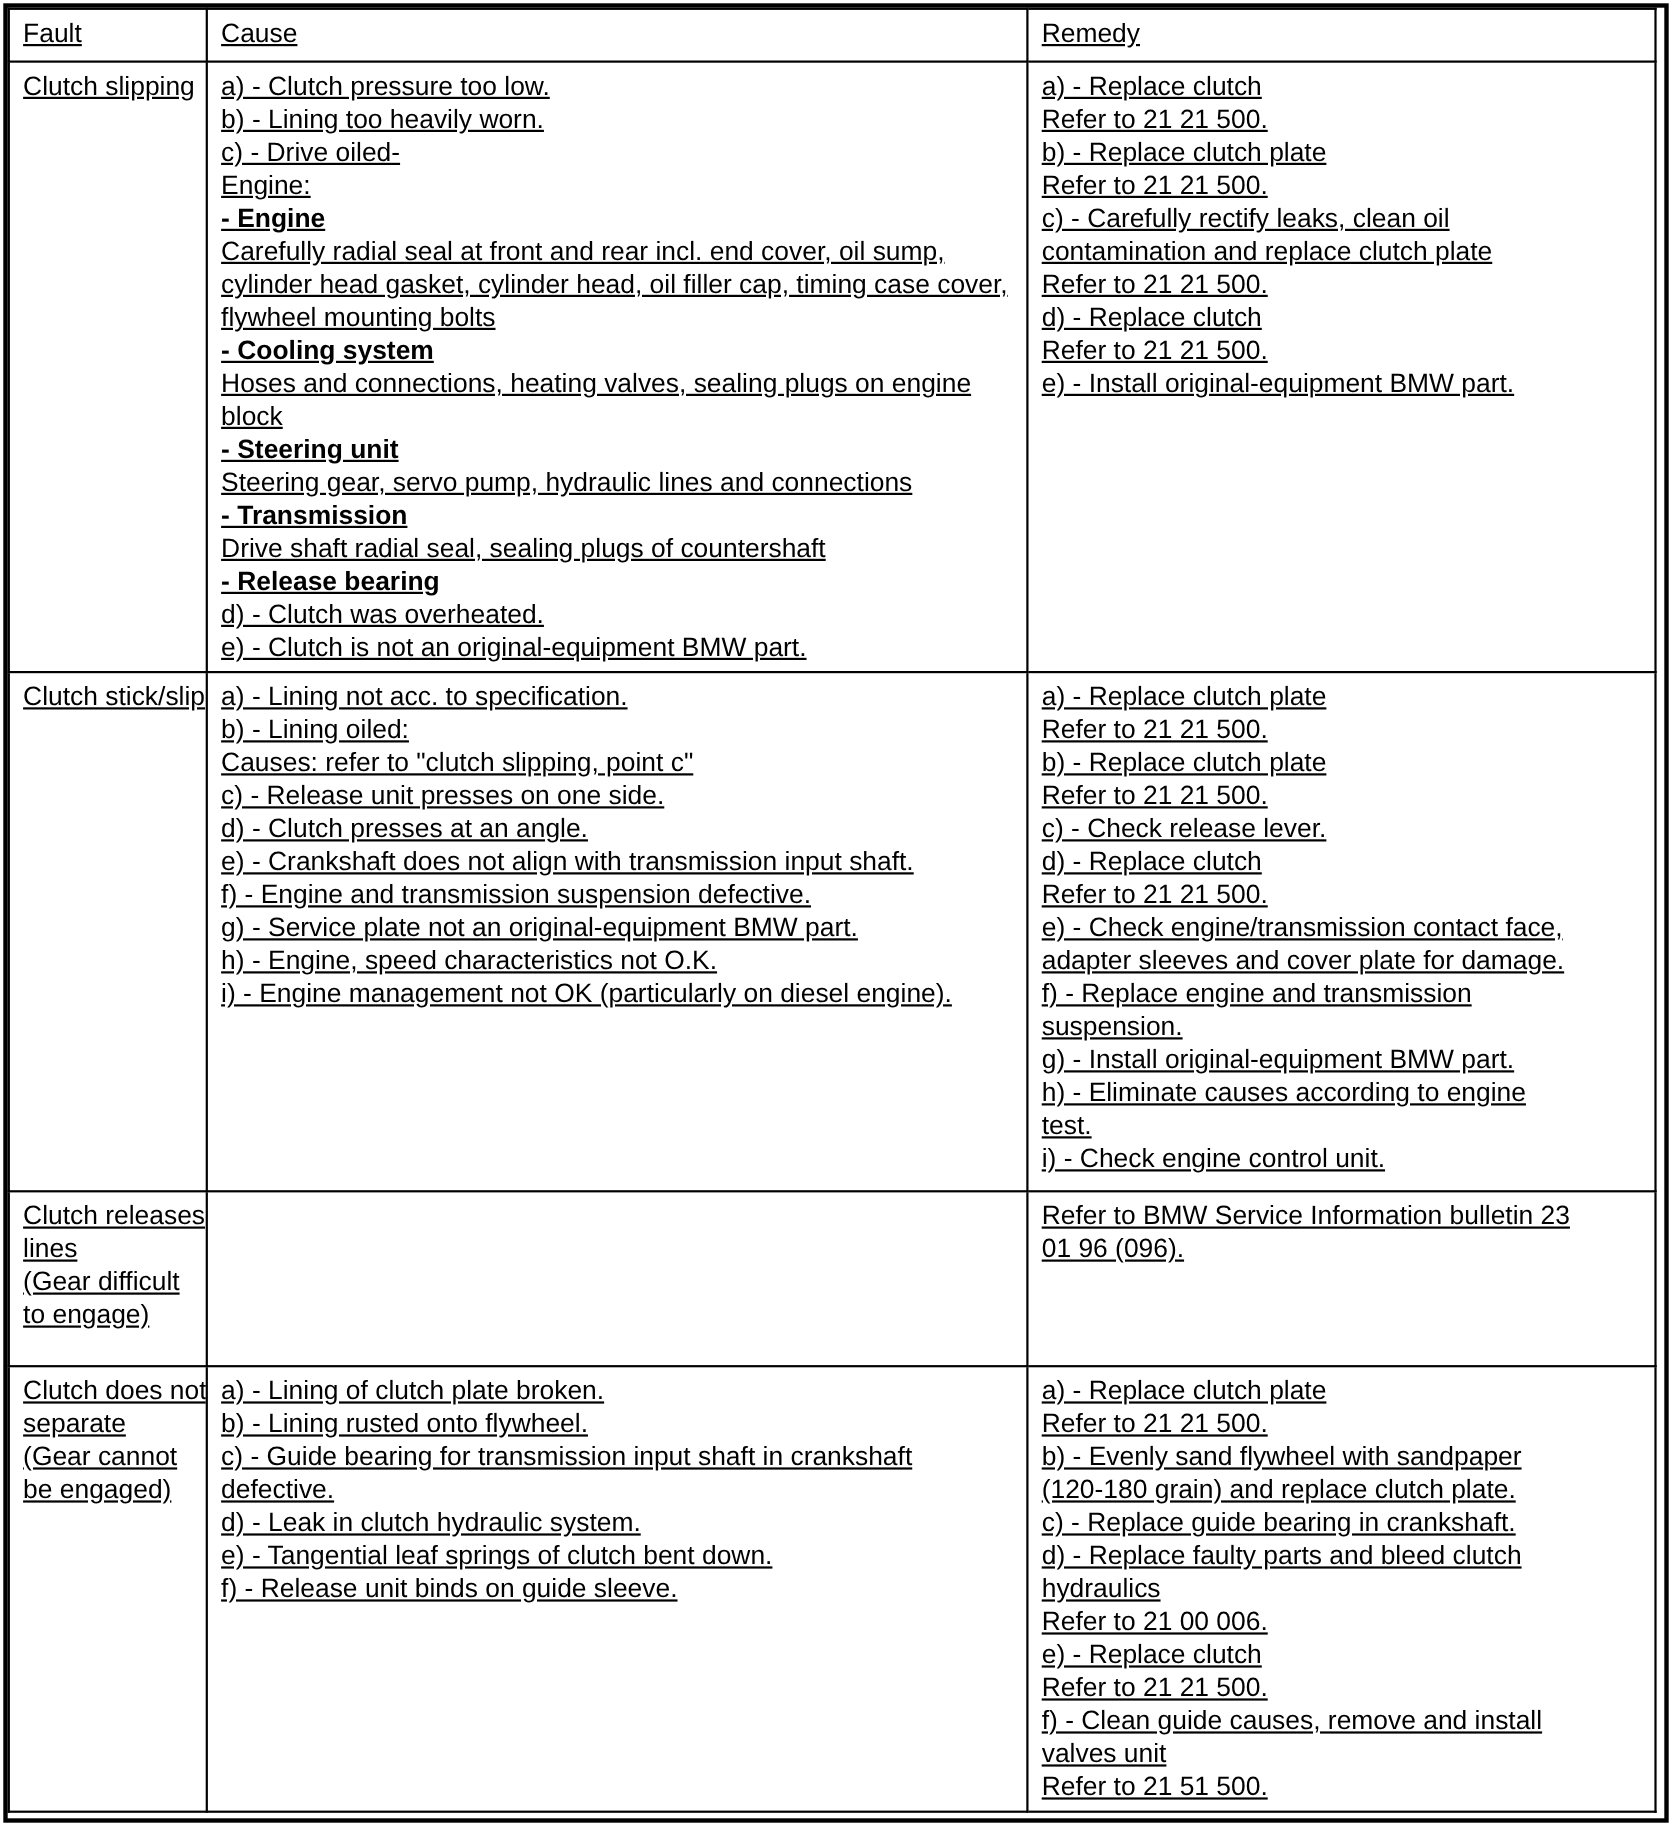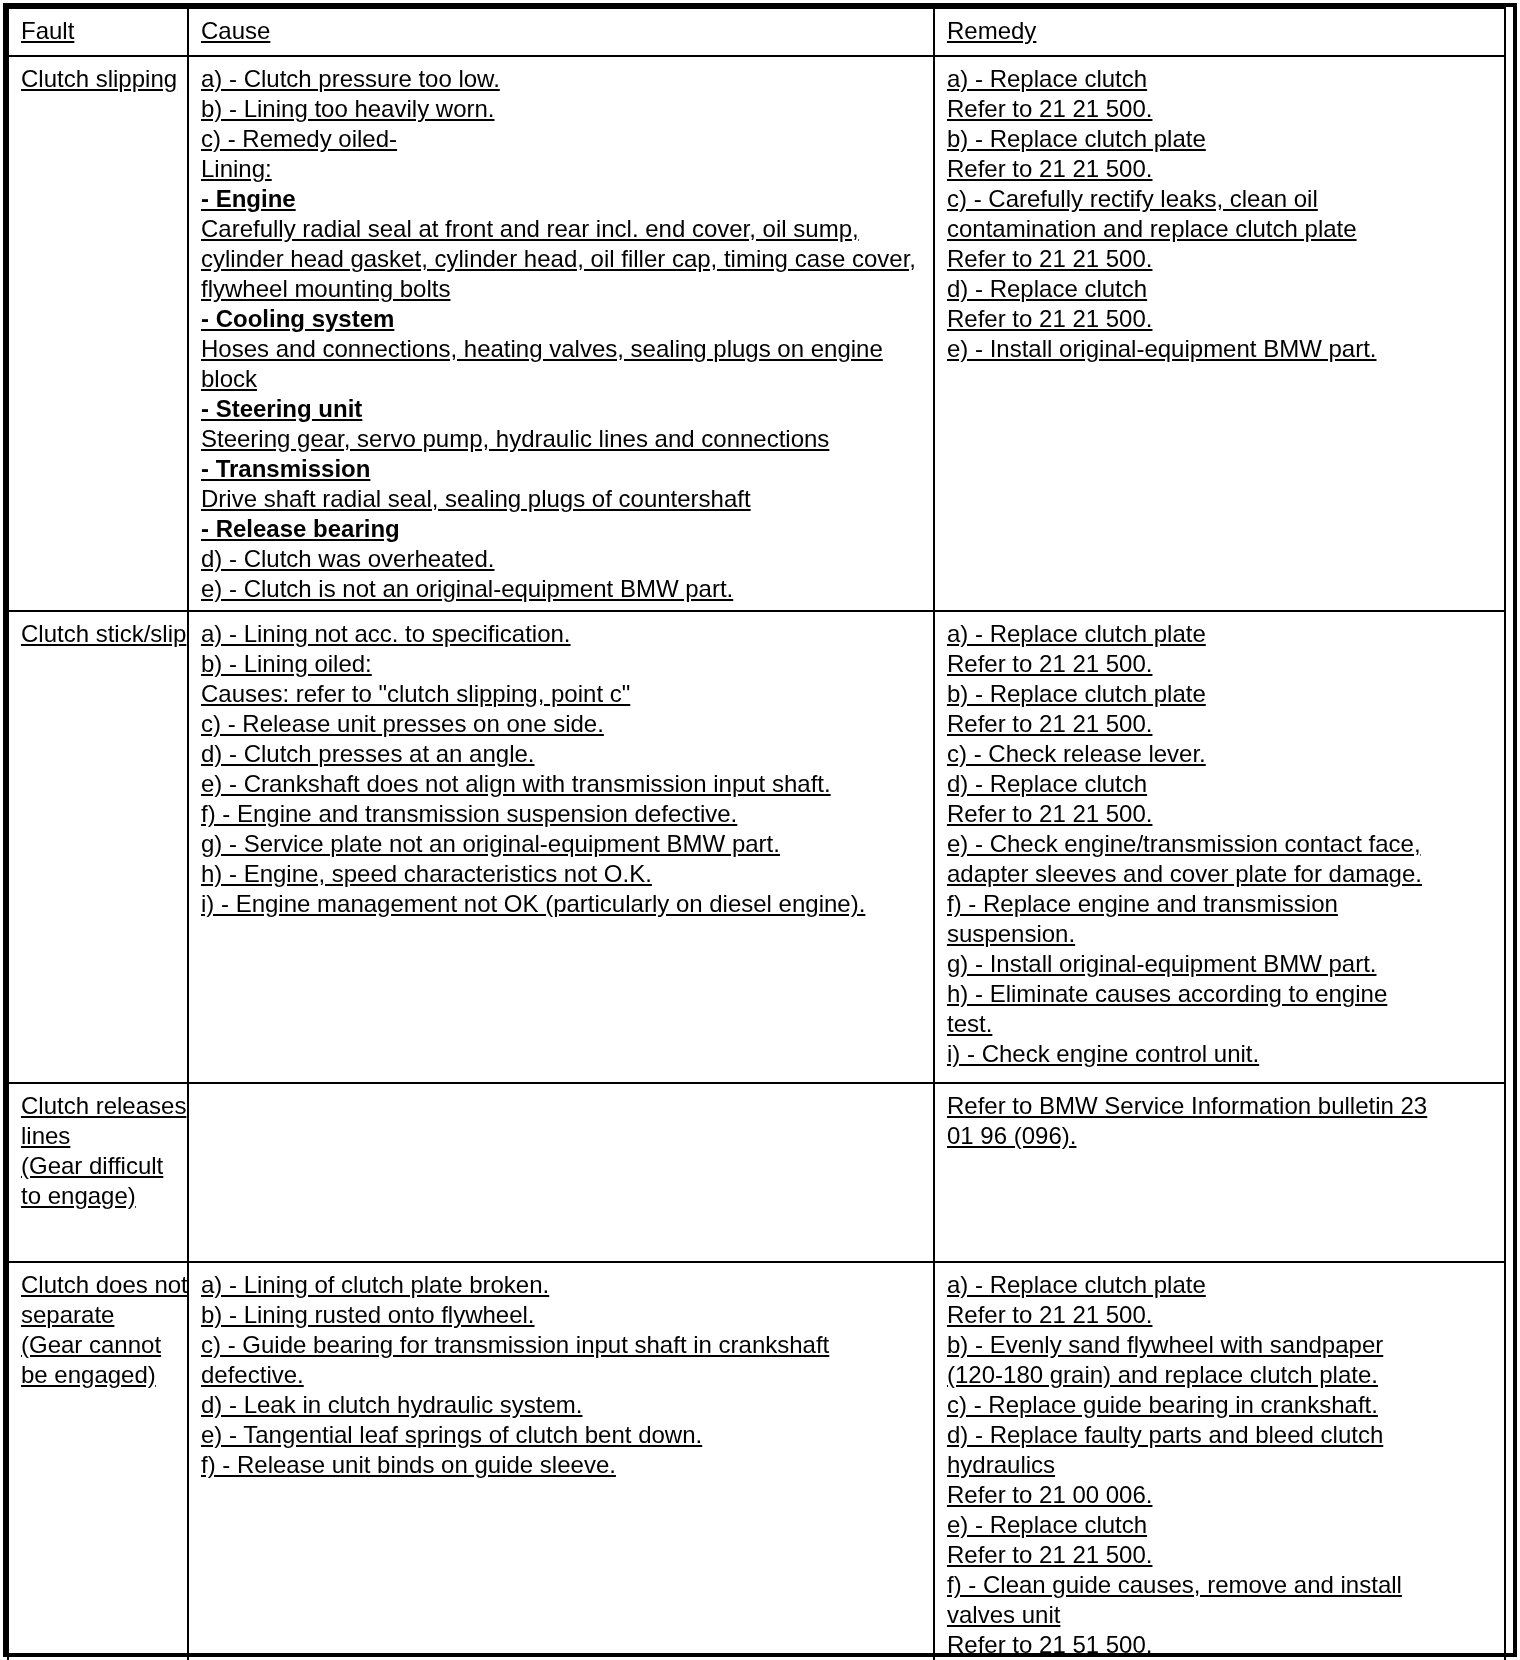--- a/index.html
+++ b/index.html
@@ -42,21 +42,21 @@
     font-weight: normal;
     overflow: hidden;
   }
   col.col-fault  { width: 180px; }
   col.col-cause  { width: 746px; }
   col.col-remedy { width: 571px; }
 
   thead tr { height: 48px; }
   tr.row-0 { height: 484px; }
   tr.row-1 { height: 472px; margin-top: 17px; }
-  tr.row-2 { height: 179px; }
+  tr.row-2 { height: 159px; }
   tr.row-3 { height: 400px; }
 
   .line {
     white-space: nowrap;
   }
   .line.bold {
     font-weight: bold;
   }
 </style>
 </head>
@@ -77,22 +77,22 @@
       </tr>
     </thead>
     <tbody id="table-body">
         <tr class="row-0">
           <td>
             <div class="line">Clutch slipping</div>
           </td>
           <td>
             <div class="line">a) - Clutch pressure too low.</div>
             <div class="line">b) - Lining too heavily worn.</div>
-            <div class="line">c) - Remedy oiled-</div>
-            <div class="line">Lining:</div>
+            <div class="line">c) - Drive oiled-</div>
+            <div class="line">Engine:</div>
             <div class="line bold">- Engine</div>
             <div class="line">Carefully radial seal at front and rear incl. end cover, oil sump,</div>
             <div class="line">cylinder head gasket, cylinder head, oil filler cap, timing case cover,</div>
             <div class="line">flywheel mounting bolts</div>
             <div class="line bold">- Cooling system</div>
             <div class="line">Hoses and connections, heating valves, sealing plugs on engine</div>
             <div class="line">block</div>
             <div class="line bold">- Steering unit</div>
             <div class="line">Steering gear, servo pump, hydraulic lines and connections</div>
             <div class="line bold">- Transmission</div>

